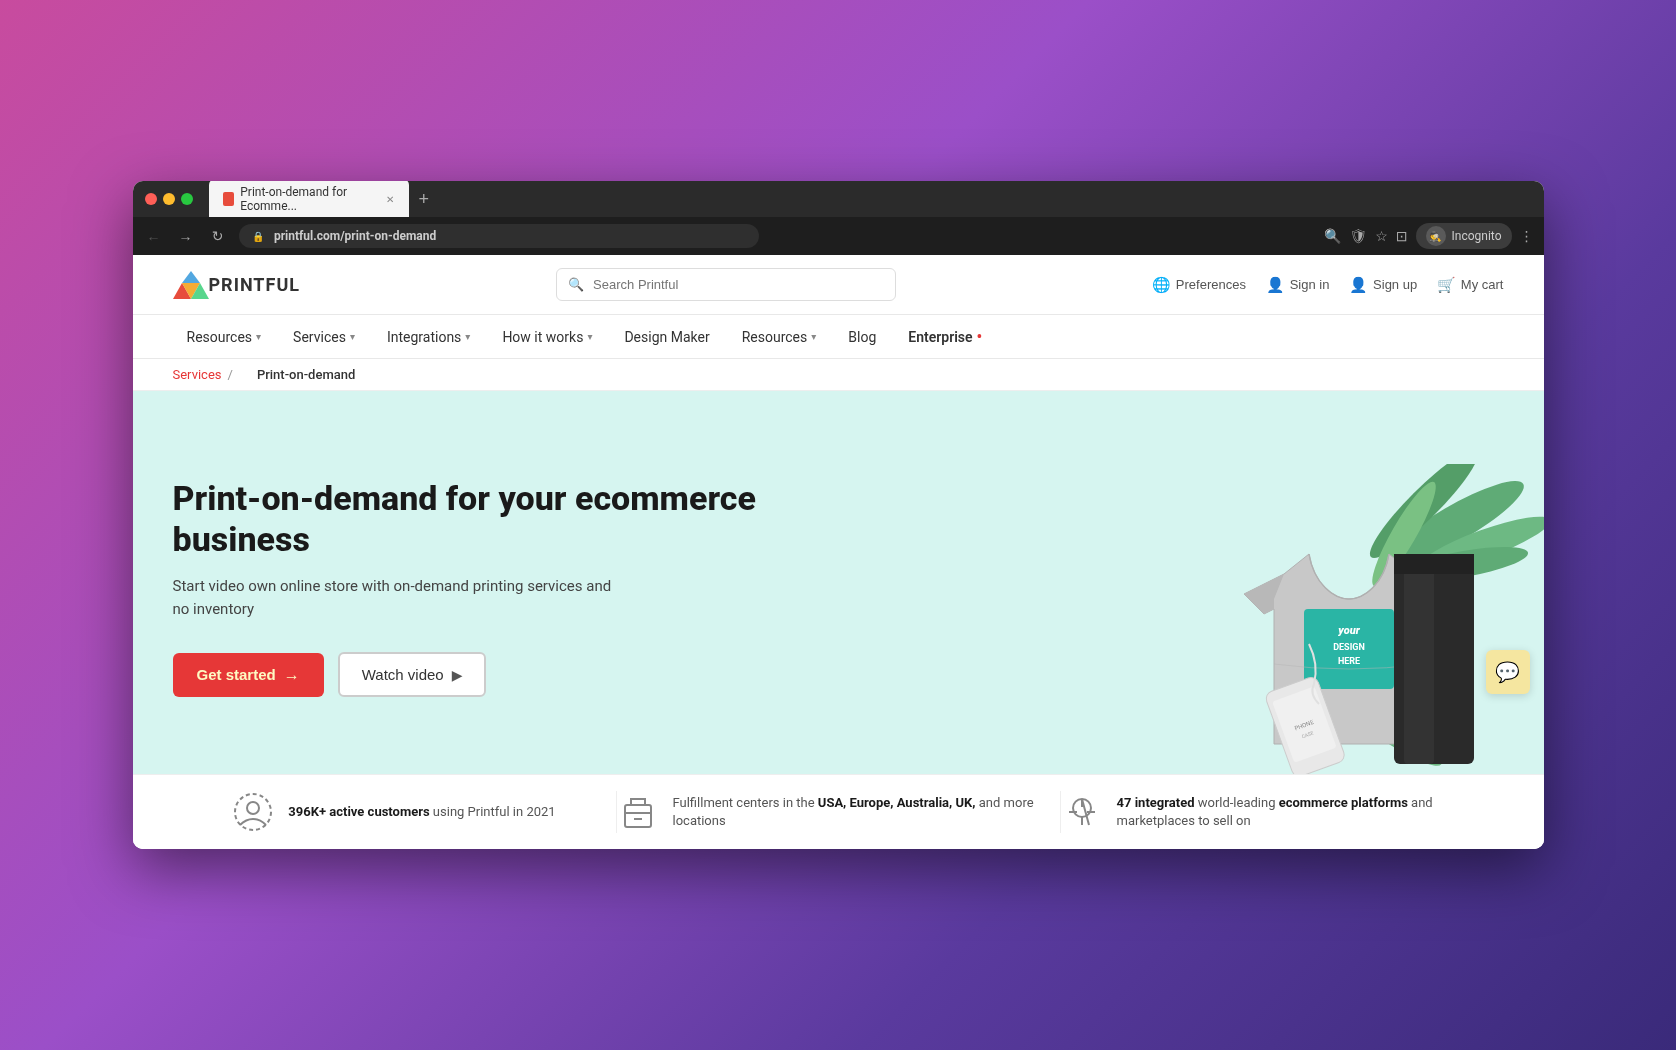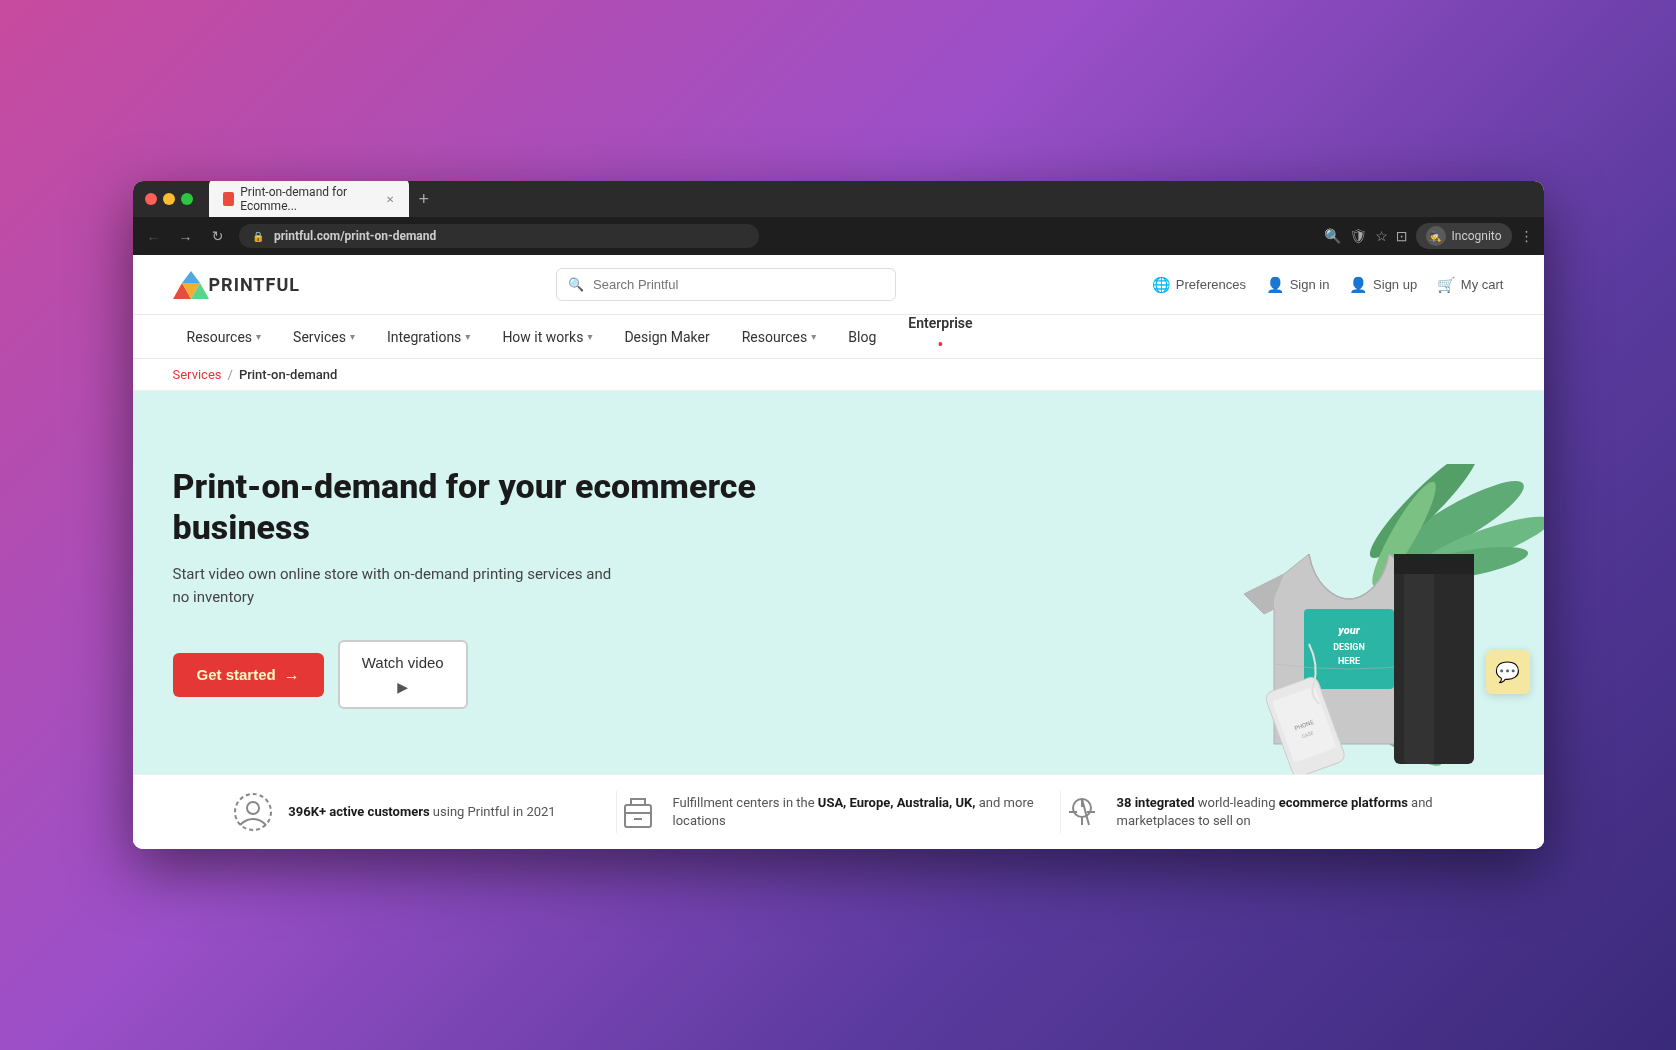--- a/index.html
+++ b/index.html
@@ -214,37 +214,37 @@
       display: flex;
       align-items: center;
       gap: 4px;
       font-size: 14px;
       color: #333;
       cursor: pointer;
       text-decoration: none;
       white-space: nowrap;
     }
     .nav-arrow { font-size: 10px; color: #888; }
-    .nav-enterprise { color: #333; font-weight: 600; flex-direction: column; }
+    .nav-enterprise { color: #333; font-weight: 600; }
     .nav-enterprise-dot { color: #e63737; font-size: 16px; }
 
     
     .breadcrumb {
       background: #fff;
       padding: 8px 40px;
       border-bottom: 1px solid #eee;
       display: flex;
       align-items: center;
       gap: 6px;
       font-size: 13px;
       flex-shrink: 0;
     }
     .breadcrumb-link { color: #e63737; text-decoration: none; }
     .breadcrumb-sep { color: #999; }
-    .breadcrumb-current { color: #333; font-weight: 500; }
+    .breadcrumb-current { color: #333; font-weight: 500; margin-left: 18px; }
 
     
     .hero {
       background: #d6f5f0;
       flex: 1;
       display: flex;
       align-items: stretch;
       position: relative;
       overflow: hidden;
       min-height: 320px;
@@ -295,21 +295,20 @@
       color: #333;
       border: 2px solid #ccc;
       border-radius: 6px;
       padding: 12px 22px;
       font-size: 15px;
       font-weight: 500;
       cursor: pointer;
       display: flex;
       align-items: center;
       gap: 8px;
-      flex-direction: column;
     }
     .btn-play-icon { color: #555; font-size: 14px; }
     .hero-image {
       flex: 1;
       display: flex;
       align-items: flex-end;
       justify-content: flex-end;
       position: relative;
       overflow: hidden;
     }
@@ -583,19 +582,19 @@
           <svg width="42" height="42" viewBox="0 0 42 42" fill="none" stroke="#555" stroke-width="2">
             <path d="M21,8 L21,16"></path>
             <path d="M21,26 L21,34"></path>
             <path d="M8,21 L16,21"></path>
             <path d="M26,21 L34,21"></path>
             <path d="M21,8 C26,8 30,12 30,17 C30,22 26,26 21,26 C16,26 12,22 12,17 C12,12 16,8 21,8 Z"></path>
             <path d="M21,8 L28,34"></path>
           </svg>
         </div>
         <div class="stat-text">
-          <strong>38 integrated</strong> world-leading <strong>ecommerce platforms</strong> and marketplaces to sell on
+          <strong>47 integrated</strong> world-leading <strong>ecommerce platforms</strong> and marketplaces to sell on
         </div>
       </div>
     </div>
 
   </div>
 </div>
 
 </body></html>

